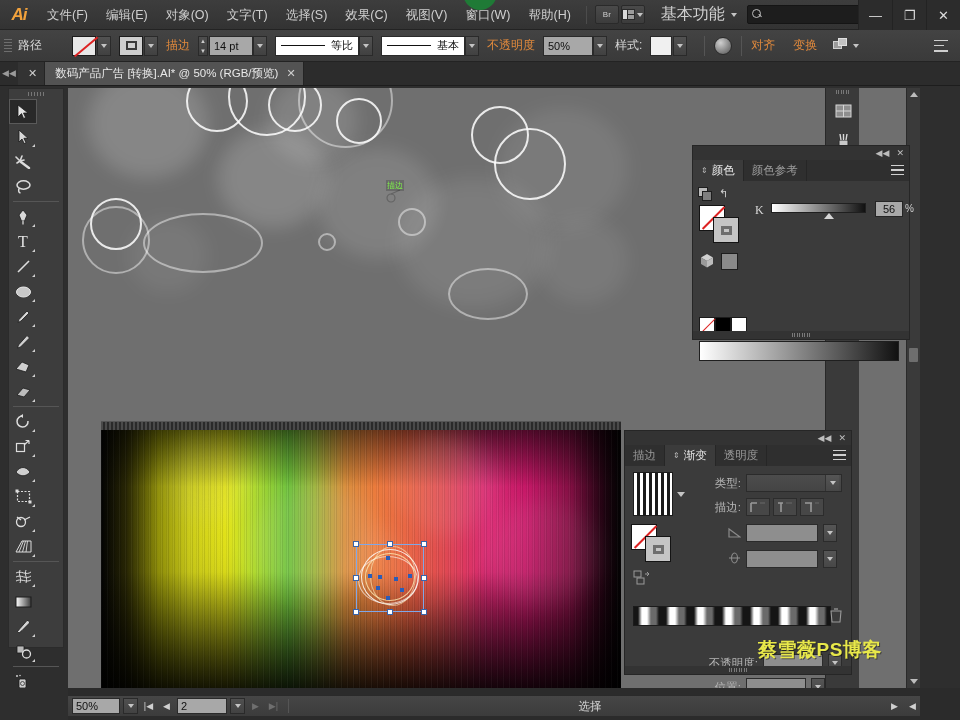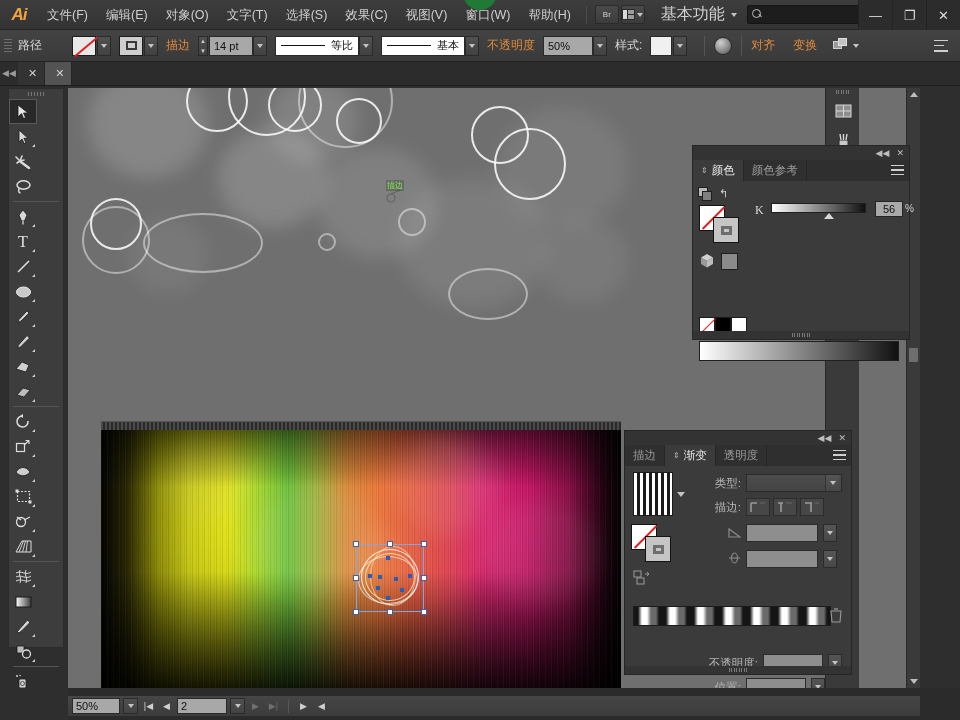--- a/index.html
+++ b/index.html
@@ -452,20 +452,21 @@
         <i></i>
       </div>
   </div>
 
   <div class="tabbar">
     <div class="tab-collapse">◀◀</div>
     <div class="tab">
       <span class="x">✕</span>
     </div>
     <div class="tab active">
+      <span>数码产品广告 [转换].AI* @ 50% (RGB/预览)</span>
       <span class="x">✕</span>
     </div>
   </div>
 
   <div class="toolbar">
     <div class="tb-grip">
         <i></i>
         <i></i>
         <i></i>
         <i></i>
@@ -991,33 +992,35 @@
         <i></i>
         <i></i>
         <i></i>
         <i></i>
         <i></i>
         <i></i>
         <i></i>
       </div>
   </div>
 
+  <div class="watermark">蔡雪薇PS博客</div>
 
   <div class="bottom-bg"></div>
   <div class="leftbottom"></div>
   <div class="statusbar">
     <div class="sb-zoom">50%</div>
     <div class="sb-drop">
         <span class="arr-dn"></span>
       </div>
     <div class="sb-nav">|◀</div>
     <div class="sb-nav">◀</div>
     <div class="sb-page">2</div>
     <div class="sb-drop">
         <span class="arr-dn"></span>
       </div>
     <div class="sb-nav dis">▶</div>
     <div class="sb-nav dis">▶|</div>
     <div class="sb-sep"></div>
+    <div class="sb-status">选择</div>
     <div class="sb-nav">▶</div>
     <div class="sb-nav">◀</div>
   </div>
 </div>
 
 </body></html>

